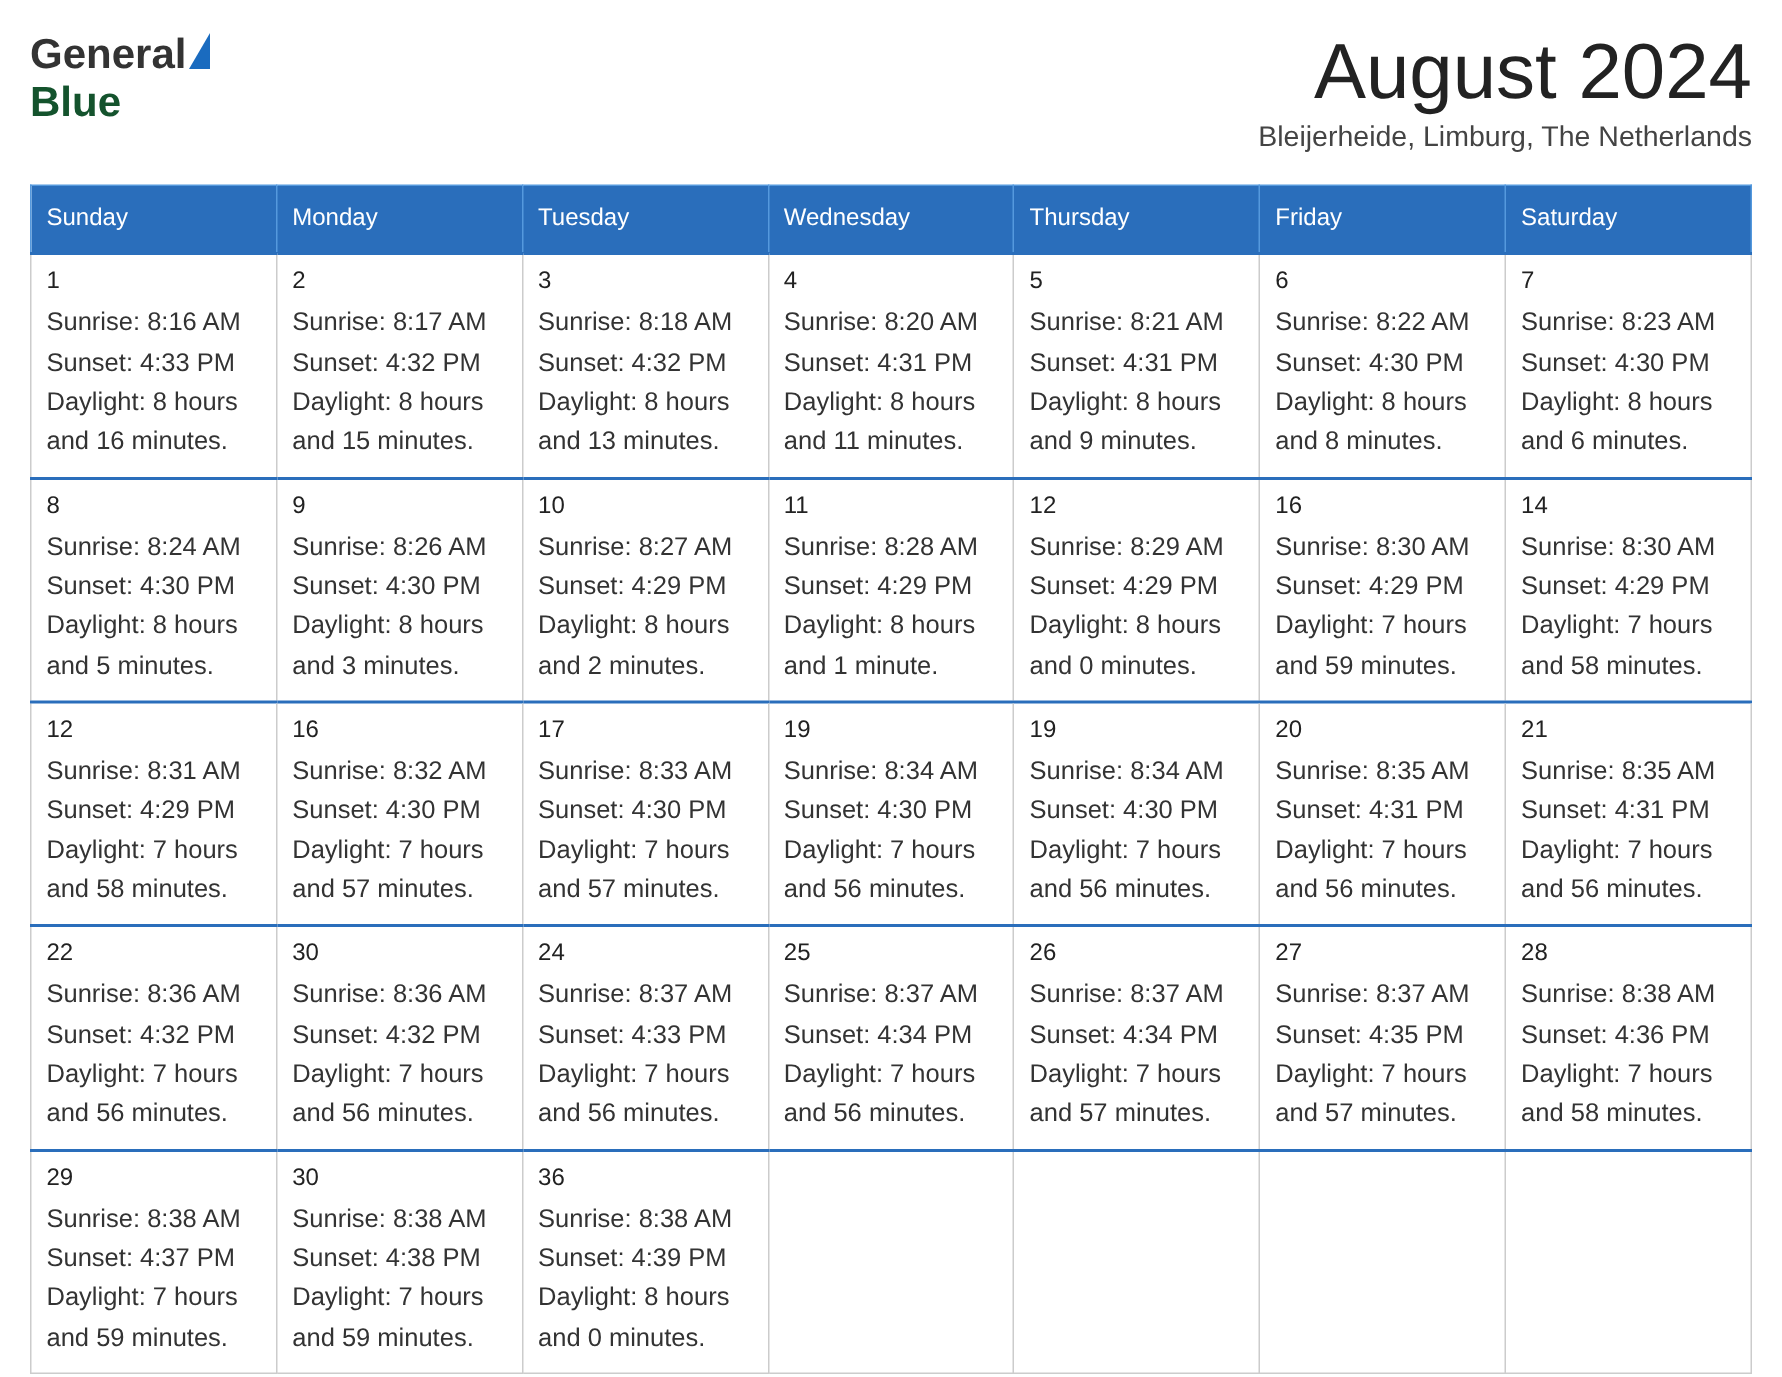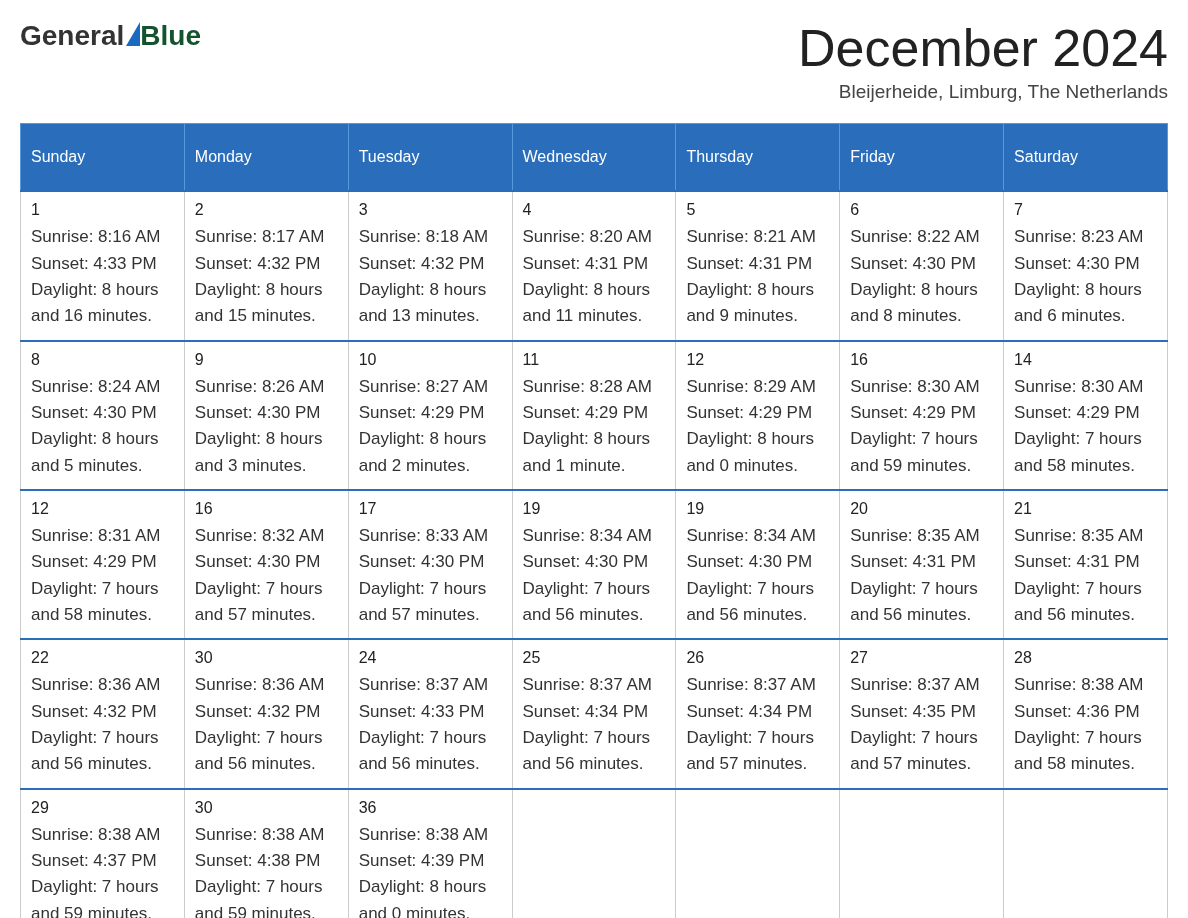--- a/index.html
+++ b/index.html
@@ -30,21 +30,21 @@
       width: 0;
       height: 0;
       border-left: 14px solid transparent;
       border-right: 0px solid transparent;
       border-bottom: 24px solid #1a6bbf;
       margin-left: 2px;
       margin-top: -4px;
     }
     .logo-container {
       display: flex;
-      flex-direction: row;
+      flex-direction: column;
       align-items: flex-start;
     }
     .logo-row {
       display: flex;
       align-items: center;
     }
     .title-container {
       text-align: right;
     }
     .month-year {
@@ -59,21 +59,21 @@
       margin-top: 4px;
     }
     .calendar {
       width: 100%;
       border-collapse: collapse;
       border: 1px solid #bbb;
     }
     .calendar th {
       background-color: #2a6ebb;
       color: #fff;
-      padding: 24px 10px;
+      padding: 13px 10px;
       text-align: left;
       font-size: 16px;
       font-weight: normal;
       border: 1px solid #5599dd;
     }
     .calendar td {
       vertical-align: top;
       padding: 6px 10px 10px 10px;
       border: 1px solid #ccc;
       width: 14.28%;
@@ -108,21 +108,21 @@
 
 <div class="header">
   <div class="logo-container">
     <div class="logo-row">
       <span class="logo-text-general">General</span>
       <div class="logo-triangle"></div>
     </div>
     <span class="logo-text-blue">Blue</span>
   </div>
   <div class="title-container">
-    <div class="month-year">December 2024</div>
+    <div class="month-year">August 2024</div>
     <div class="location">Bleijerheide, Limburg, The Netherlands</div>
   </div>
 </div>
 
 <table class="calendar">
   <thead>
     <tr>
     <th>Sunday</th>
         <th>Monday</th>
         <th>Tuesday</th>

